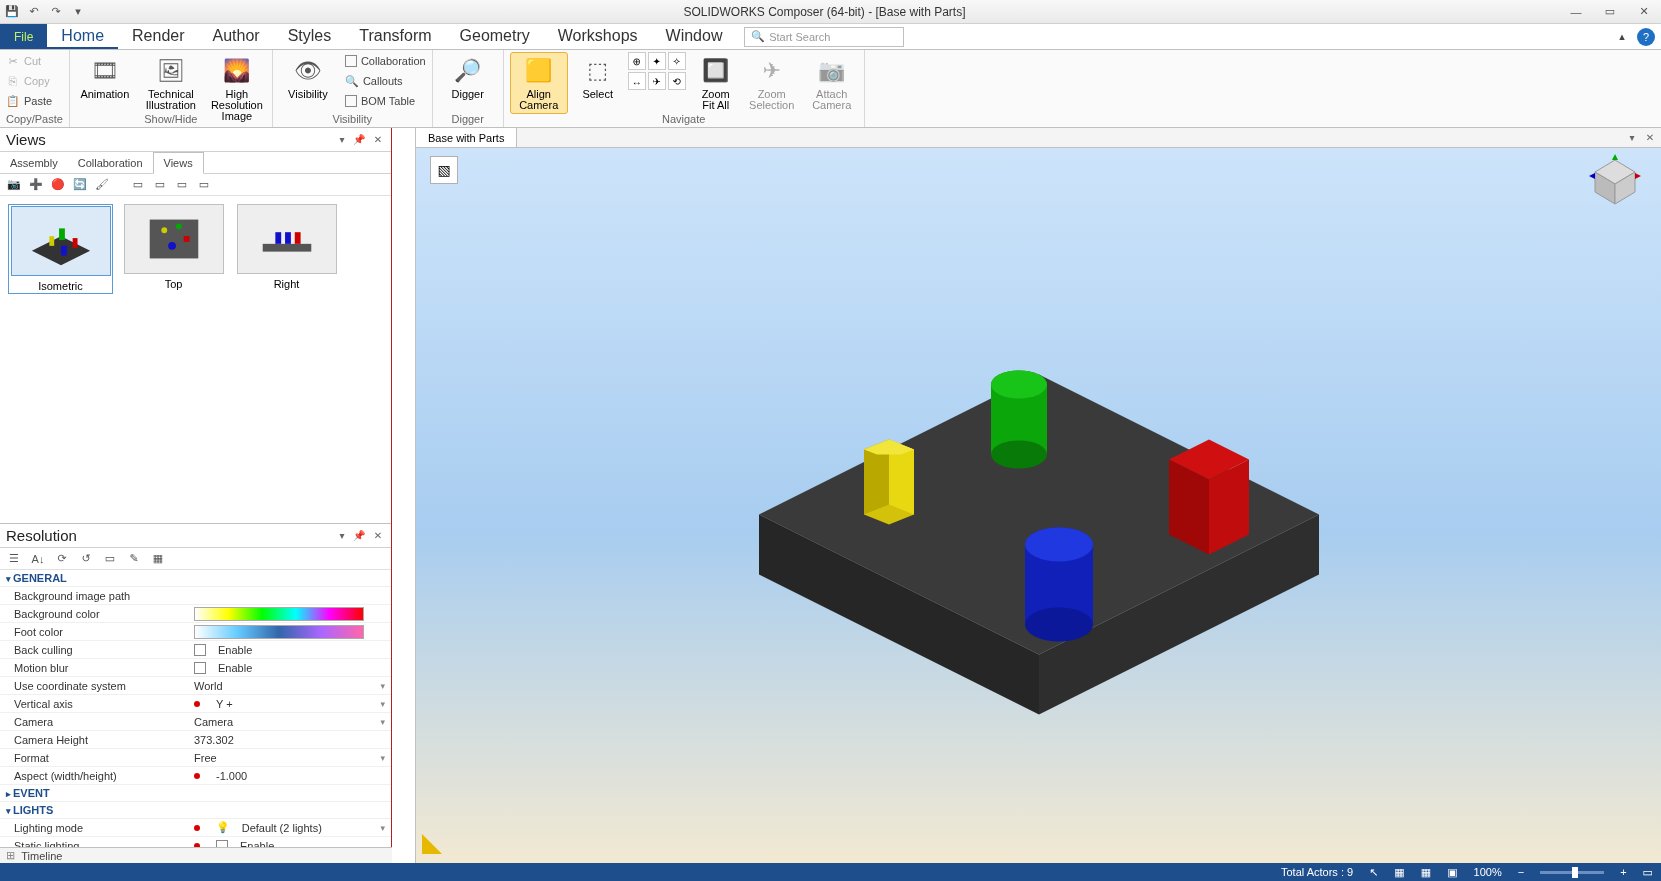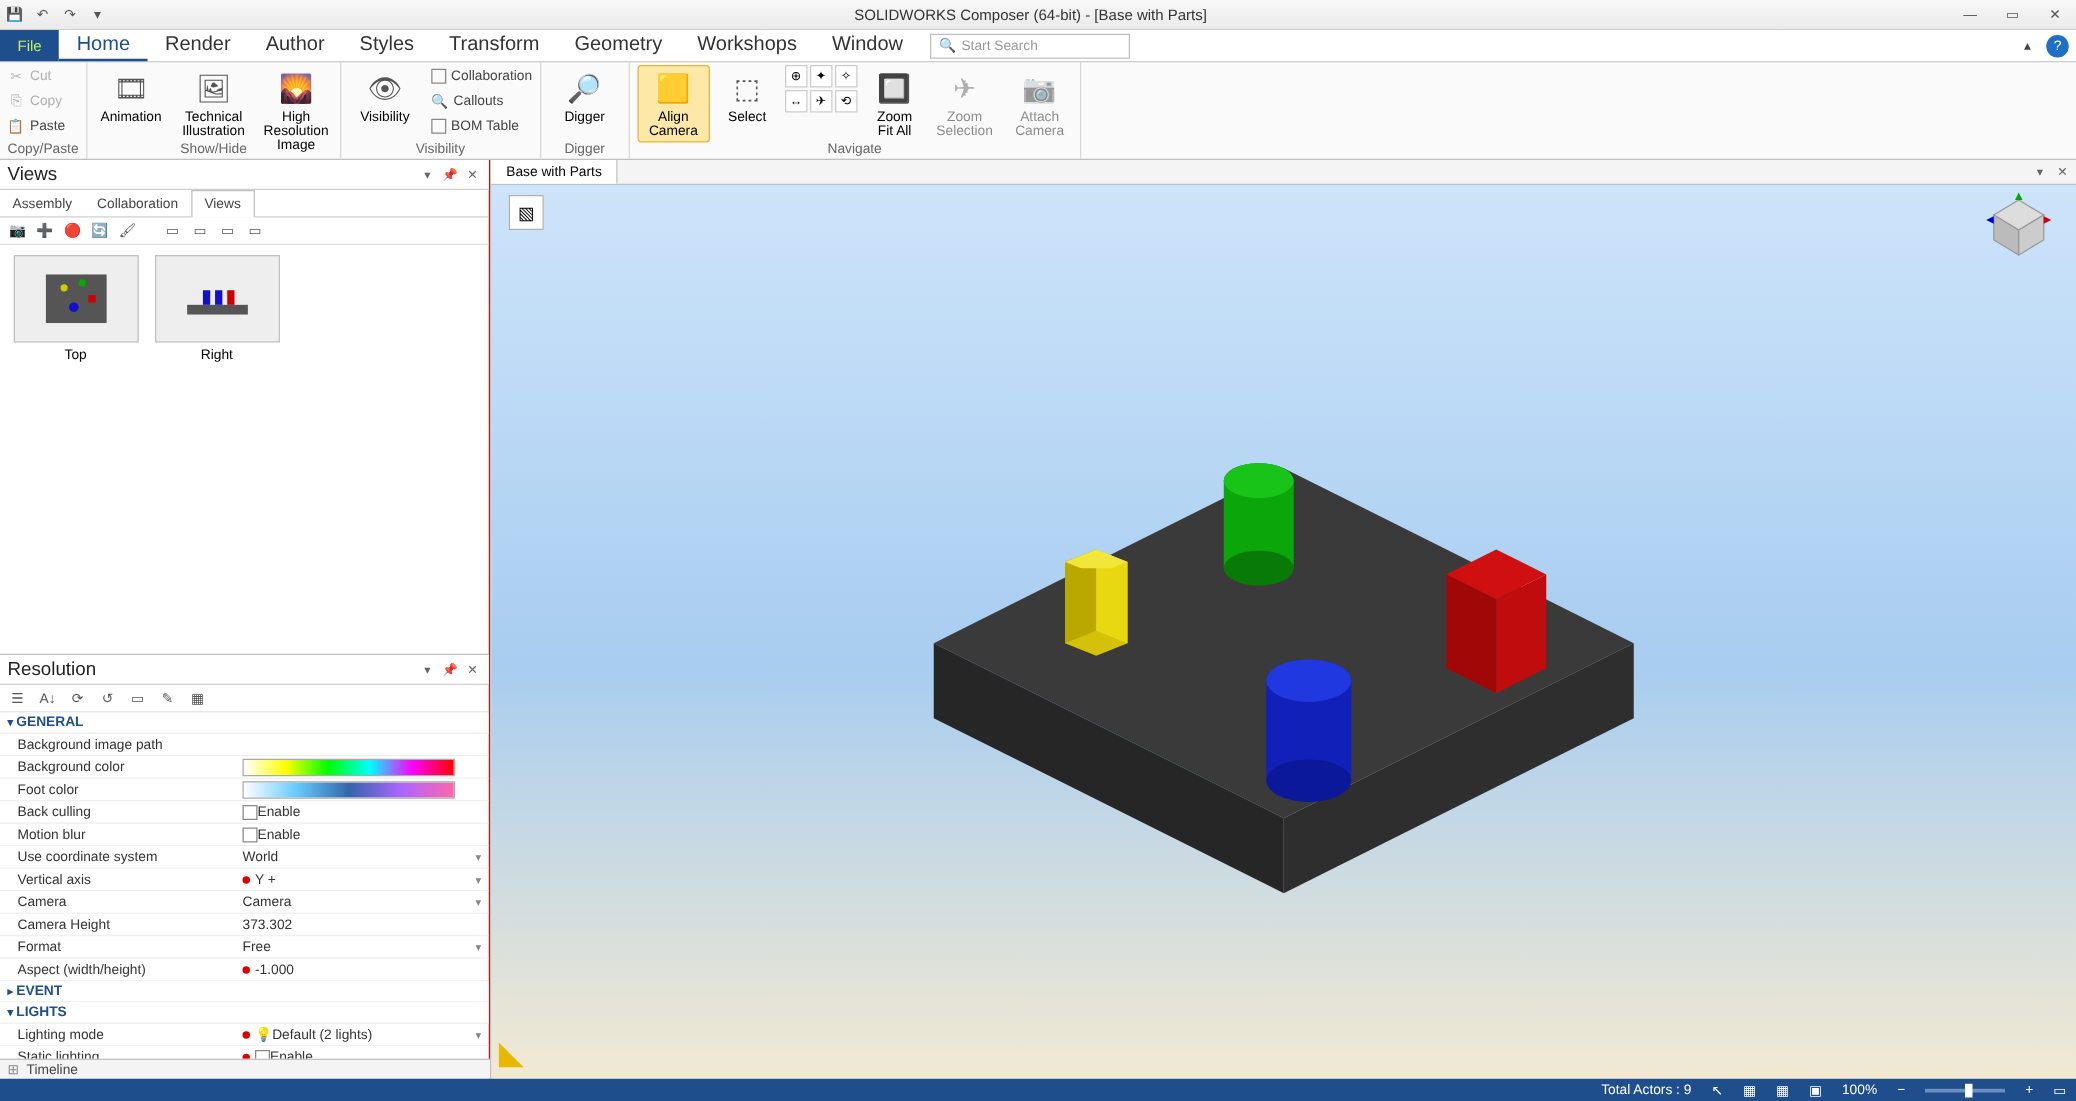--- a/index.html
+++ b/index.html
@@ -65,29 +65,29 @@
 .viewsarea { flex:1; overflow:auto; }
 
 .props { border-top:1px solid #c0c0c0; display:flex; flex-direction:column; height:340px; }
 .proptoolbar { height:22px; display:flex; align-items:center; gap:8px; padding:0 6px; border-bottom:1px solid #e0e0e0; }
 .propgrid { flex:1; overflow:auto; font-size:11px; }
 .pgroup { background:#fff; color:#1f4e8c; font-weight:bold; padding:2px 6px; border-bottom:1px solid #eee; cursor:pointer; }
 .pgroup::before { content:"▾ "; font-size:9px; }
 .pgroup.collapsed::before { content:"▸ "; }
 .prow { display:flex; border-bottom:1px solid #f0f0f0; height:18px; align-items:center; }
 .prow .k { width:190px; padding-left:14px; color:#333; }
-.prow .v { flex:1; padding-left:4px; color:#333; display:flex; align-items:center; gap:0; position:relative; }
+.prow .v { flex:1; padding-left:4px; color:#333; display:flex; align-items:center; gap:12px; position:relative; }
 .prow .v .dd { position:absolute; right:6px; color:#888; font-size:9px; }
 .chk { width:12px; height:12px; border:1px solid #888; display:inline-block; }
 .gradientbar { height:14px; width:170px; background:linear-gradient(90deg,#fff,#ff0,#0f0,#0ff,#f0f,#f00); border:1px solid #aaa; }
 .gradientbar2 { height:14px; width:170px; background:linear-gradient(90deg,#fff,#6cf,#36a,#a6f,#f6a); border:1px solid #aaa; }
 .reddot { width:6px;height:6px;background:#d00;border-radius:50%;margin-right:4px; }
 
 
-.viewport { flex:1; position:relative; background:linear-gradient(#cfe5fb 0%, #a8cdf0 55%, #f2e9d2 100%); border-left:1px solid #c0c0c0; }
+.viewport { flex:1; position:relative; background:linear-gradient(#cfe5fb 0%, #a8cdf0 55%, #f2e9d2 100%); border-left:1px solid #c0c0c0;margin-left:23px; }
 .vptabs { position:absolute; top:0; left:0; right:0; height:20px; background:#f4f4f4; display:flex; align-items:center; border-bottom:1px solid #c0c0c0; }
 .vptab { padding:0 12px; height:100%; display:flex; align-items:center; font-size:11px; border-right:1px solid #c0c0c0; background:#fff; cursor:pointer; }
 .vptabs .vpend { margin-left:auto; display:flex; gap:4px; padding-right:4px; }
 
 .vpcorner { position:absolute; top:28px; left:14px; width:28px; height:28px; border:1px solid #b0b0b0; background:#fff; display:flex; align-items:center; justify-content:center; font-size:14px; cursor:pointer; }
 .vcube { position:absolute; top:26px; right:18px; width:56px; height:56px; display:flex; align-items:center; justify-content:center; }
 .originmark { position:absolute; bottom:6px; left:6px; }
 
 .scene { position:absolute; top:50%; left:50%; transform:translate(-50%,-50%); }
 
@@ -274,20 +274,32 @@
       <span class="vtbtn">🔄</span>
       <span class="vtbtn">🖌</span>
       <span style="width:8px"></span>
       <span class="vtbtn">▭</span>
       <span class="vtbtn">▭</span>
       <span class="vtbtn">▭</span>
       <span class="vtbtn">▭</span>
     </div>
     <div class="viewsarea">
       <div class="thumbs">
+        <div class="thumb selected">
+          <div class="timg">
+            <svg class="miniscene" viewBox="0 0 100 70">
+                <polygon points="20,45 50,30 80,45 50,60" fill="#333"></polygon>
+                <rect x="48" y="22" width="6" height="12" fill="#0a0"></rect>
+                <rect x="38" y="30" width="5" height="10" fill="#cc0"></rect>
+                <rect x="62" y="32" width="5" height="10" fill="#c00"></rect>
+                <rect x="50" y="40" width="6" height="10" fill="#11c"></rect>
+              </svg>
+          </div>
+          <div class="tlbl">Isometric</div>
+        </div>
         <div class="thumb">
           <div class="timg">
             <svg class="miniscene" viewBox="0 0 100 70">
                 <rect x="25" y="15" width="50" height="40" fill="#555"></rect>
                 <circle cx="40" cy="26" r="3" fill="#cc0"></circle>
                 <circle cx="55" cy="22" r="3" fill="#0a0"></circle>
                 <rect x="60" y="32" width="6" height="6" fill="#c00"></rect>
                 <circle cx="48" cy="42" r="4" fill="#11c"></circle>
               </svg>
           </div>

